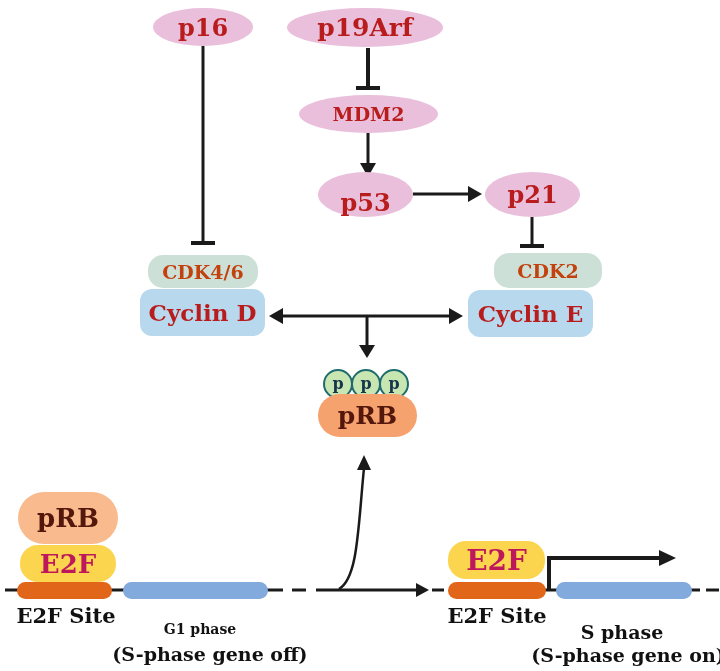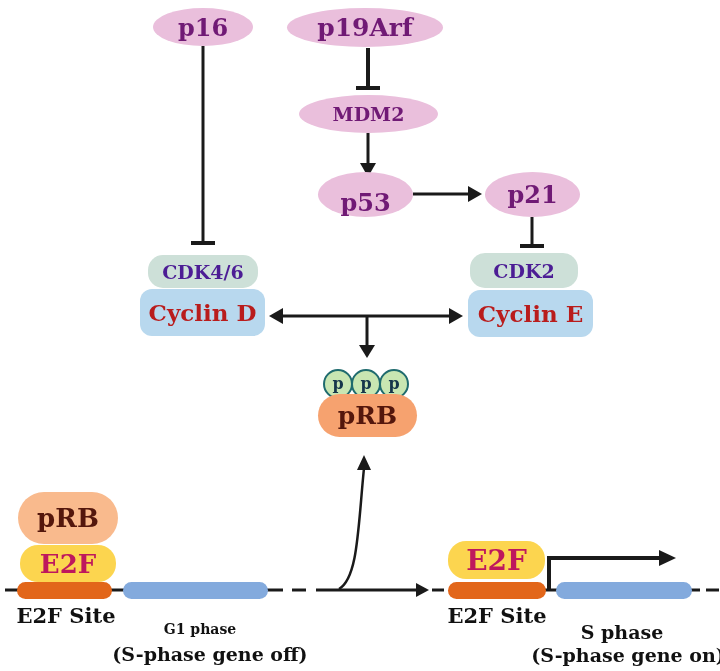--- a/index.html
+++ b/index.html
@@ -3,22 +3,22 @@
 <meta charset="utf-8">
 <style>
   html,body{margin:0;padding:0;background:#ffffff;}
   #stage{
     position:relative;width:720px;height:671px;background:#ffffff;overflow:hidden;
     font-family:"DejaVu Serif","Liberation Serif",serif;font-weight:bold;
   }
   #wires{position:absolute;left:0;top:0;width:720px;height:671px;}
   .node{position:absolute;display:flex;align-items:center;justify-content:center;
         box-sizing:border-box;white-space:nowrap;}
-  .ellipse{background:#eabfdc;border-radius:50%;color:#701a75;}
-  .cdkbox{background:#cde0d8;border-radius:15px;color:#4c1d95;text-align:right;}
+  .ellipse{background:#eabfdc;border-radius:50%;color:#b91c1c;}
+  .cdkbox{background:#cde0d8;border-radius:15px;color:#c2410c;text-align:right;}
   .cyclinbox{background:#b8d8ee;border-radius:12px;color:#b91c1c;}
   .prb{background:#f6a26f;border-radius:22px;color:#54170c;}
   .prb2{background:#f9ba8d;border-radius:26px;color:#54170c;}
   .e2f{background:#fcd54f;border-radius:18px;color:#be185d;}
   .site{background:#e2661a;border-radius:9px;}
   .gene{background:#83aadd;border-radius:9px;}
   .phos{position:absolute;width:26px;height:26px;border-radius:50%;
         background:#c8e6b2;border:2px solid #1f6b6e;color:#16364b;
         display:flex;align-items:center;justify-content:center;
         font-size:16px;line-height:1;}
@@ -110,21 +110,21 @@
   <div class="node ellipse" style="left:485px;top:172px;width:95px;height:45px;font-size:24px;">
     <span>p21</span>
   </div>
 
   <div class="node cdkbox" style="left:148px;top:255px;width:110px;height:33px;font-size:19px;">
     <span>CDK4/6</span>
   </div>
   <div class="node cyclinbox" style="left:140px;top:289px;width:125px;height:47px;font-size:23px;">
     <span>Cyclin D</span>
   </div>
-  <div class="node cdkbox" style="left:470px;top:253px;width:108px;height:35px;font-size:19px;">
+  <div class="node cdkbox" style="left:494px;top:253px;width:108px;height:35px;font-size:19px;">
     <span>CDK2</span>
   </div>
   <div class="node cyclinbox" style="left:468px;top:290px;width:125px;height:47px;font-size:23px;">
     <span>Cyclin E</span>
   </div>
 
   <div class="phos" style="left:323px;top:369px;">
     <span>p</span>
   </div>
   <div class="phos" style="left:351px;top:369px;">

